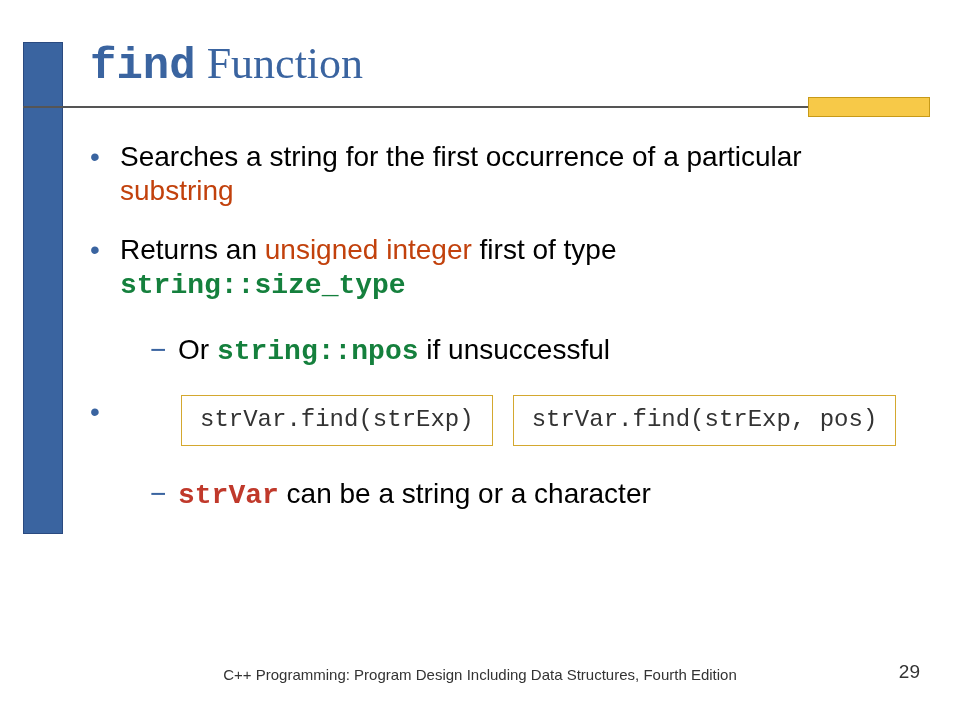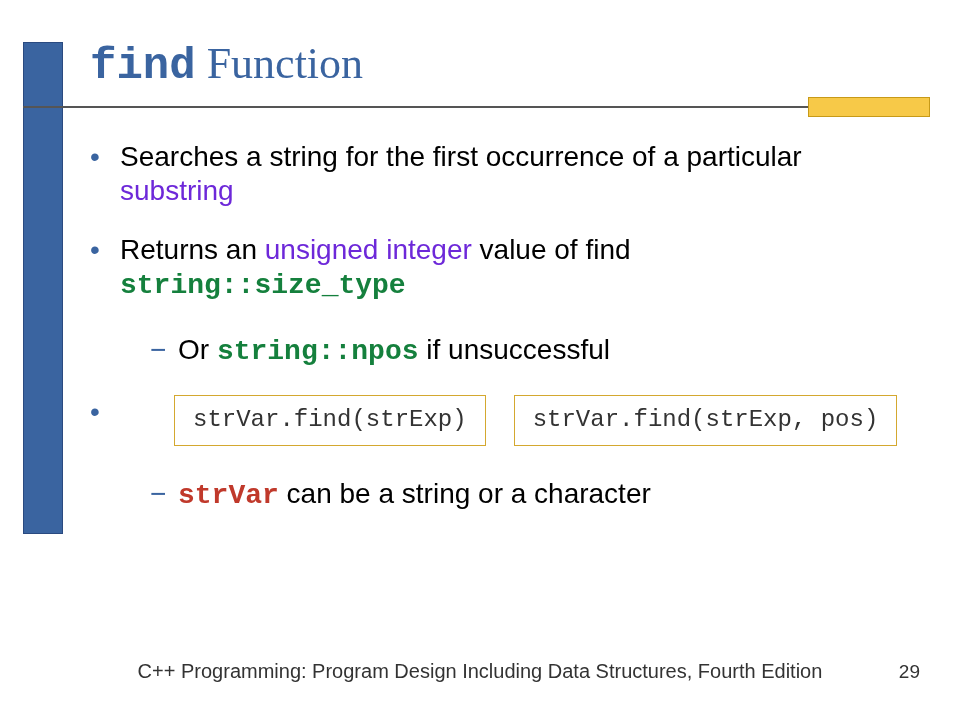--- a/index.html
+++ b/index.html
@@ -100,54 +100,54 @@
   }
   ul.sub > li::before {
     content: "−";
     position: absolute;
     left: 0;
     top: 0;
     color: #3a64a0;
     font-size: 28px;
     line-height: 1.2;
   }
-  .red { color: #6d28d9; margin-top: 12px; }
+  .red { color: #c2410c; margin-top: 12px; }
   .mono-blue {
     font-family: "Courier New", Courier, monospace;
     color: #15803d;
     font-weight: bold;
   }
   .mono-red {
     font-family: "Courier New", Courier, monospace;
     color: #c0392b;
     font-weight: bold;
   }
   
   .syntax-boxes {
     display: flex;
-    gap: 28px;
-    margin: 12px 0 30px 8px;
+    gap: 20px;
+    margin: 12px 0 30px 15px;
     padding-left: 46px;
   }
   .sbox {
     border: 1.5px solid #d4a82f;
     padding: 10px 18px;
     font-family: "Courier New", Courier, monospace;
     font-size: 24px;
     color: #333;
     white-space: nowrap;
   }
   
   .footer {
     position: absolute;
     bottom: 25px;
     left: 0;
     right: 0;
     text-align: center;
-    font-size: 20px;
+    font-size: 15px;
     color: #333;
   }
   .pagenum {
     position: absolute;
     bottom: 25px;
     right: 40px;
     font-size: 19px;
     color: #333;
   }
 </style>
@@ -166,21 +166,21 @@
   <div class="yellow-block"></div>
 
   <div class="content">
     <ul class="top">
 
       <li>
         <span>Searches a string for the first occurrence of a particular </span><span class="red">substring</span>
       </li>
 
       <li>
-        <span>Returns an </span><span class="red">unsigned integer</span><span> value of find </span><br>
+        <span>Returns an </span><span class="red">unsigned integer</span><span> first of type </span><br>
         <span class="mono-blue">string::size_type</span>
         <ul class="sub">
           <li>
             <span>Or </span><span class="mono-blue">string::npos</span><span> if unsuccessful</span>
           </li>
         </ul>
       </li>
 
       <li>
 

